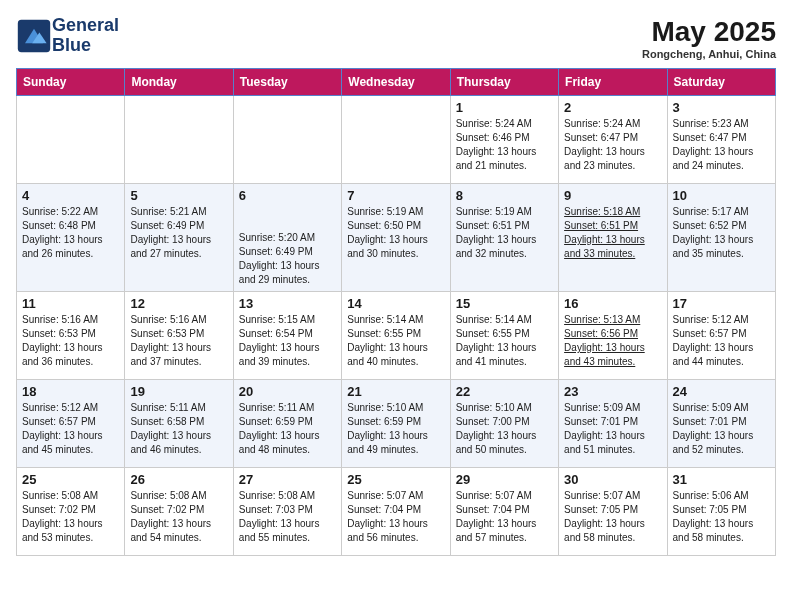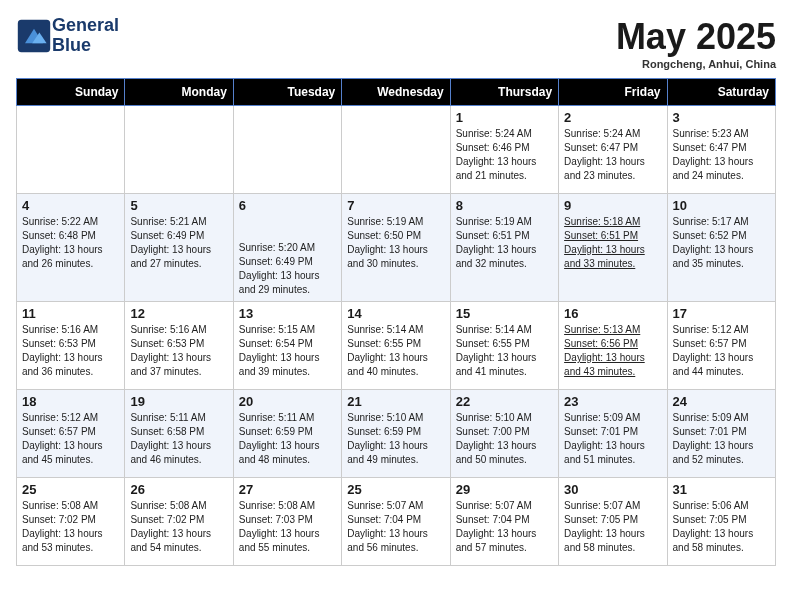--- a/index.html
+++ b/index.html
@@ -27,38 +27,38 @@
       line-height: 1.1;
     }
     .logo-icon {
       width: 36px;
       height: 36px;
     }
     .title-area {
       text-align: right;
     }
     .month-year {
-      font-size: 36px;
+      font-size: 28px;
       font-weight: bold;
       color: #1a1a1a;
     }
     .location {
       font-size: 11px;
       color: #333;
       font-weight: bold;
     }
     .calendar-table {
       width: 100%;
       border-collapse: collapse;
       font-size: 11px;
     }
     .calendar-table th {
-      background: #000000;
+      background: #be185d;
       color: #fff;
-      text-align: right;
+      text-align: left;
       padding: 6px 6px;
       font-size: 12px;
       font-weight: bold;
       border: 1px solid #5580cc;
     }
     .calendar-table td {
       border: 1px solid #ccc;
       vertical-align: top;
       padding: 4px 5px;
       height: 88px;

